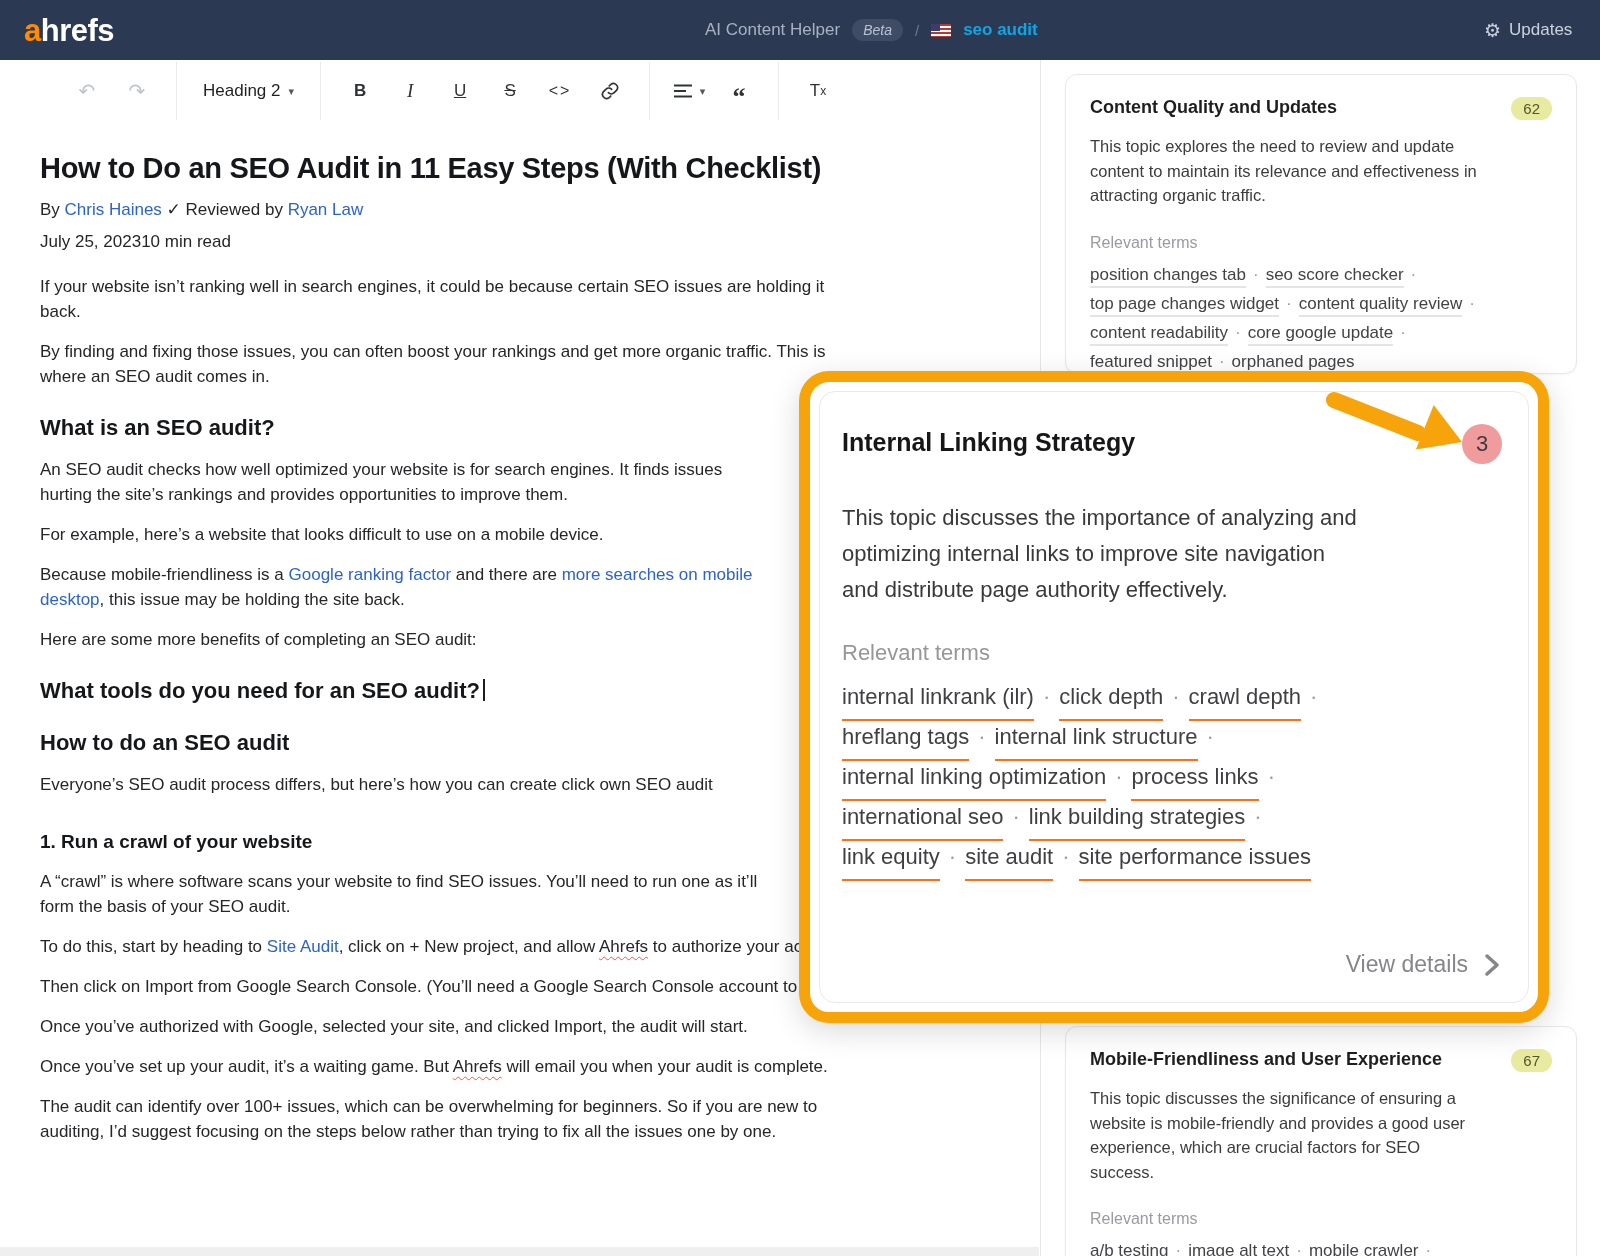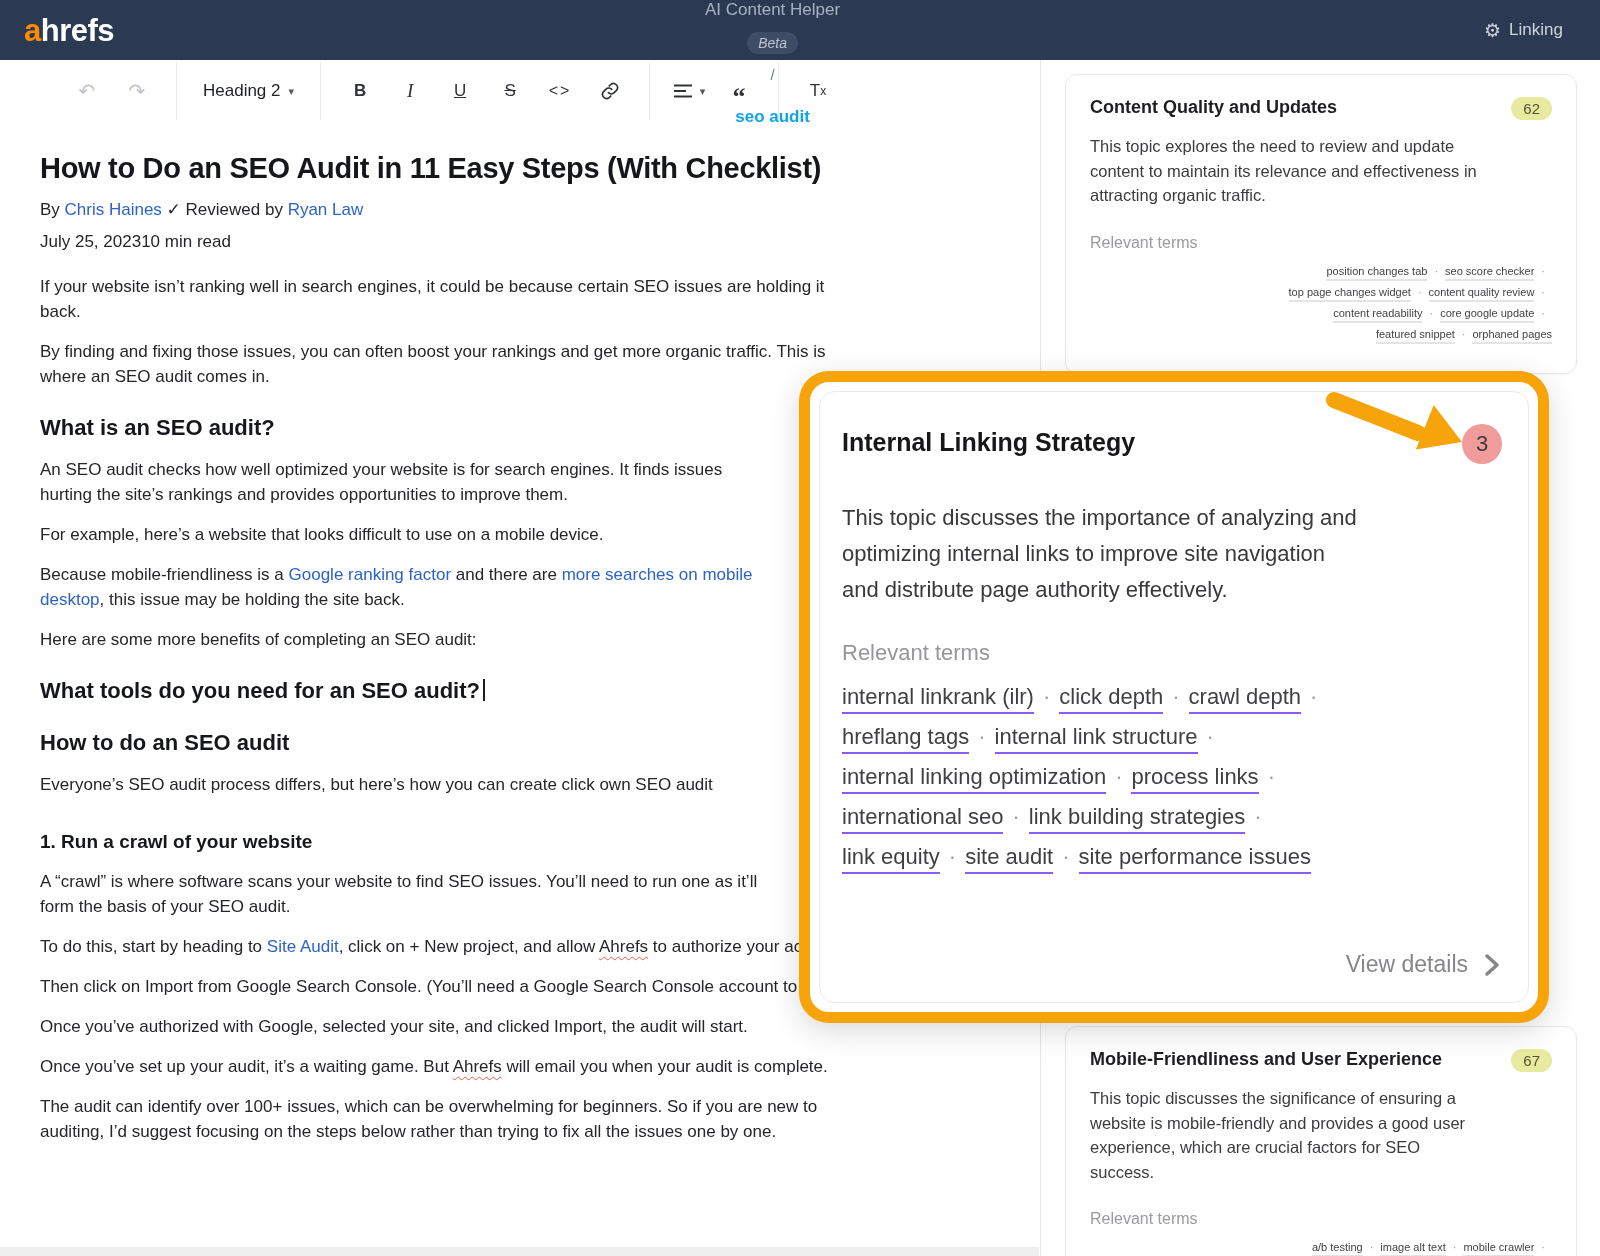--- a/index.html
+++ b/index.html
@@ -7,21 +7,21 @@
     font-family:"Liberation Sans","DejaVu Sans",sans-serif; }
 
   
   .topbar { position:absolute; left:0; top:0; width:1600px; height:60px;
     background:#2b3a52; z-index:20; }
   .logo { position:absolute; left:24px; top:13px; font-size:31px; font-weight:800;
     letter-spacing:-0.5px; cursor:pointer; }
   .logo .logo-a { color:#ff8b00; }
   .logo .logo-rest { color:#ffffff; }
   .tb-center { position:absolute; left:705px; top:0; height:60px; display:flex;
-    align-items:center; gap:12px;flex-direction:column; }
+    align-items:center; gap:12px; }
   .app-title { color:#a7b1c3; font-size:17px; }
   .beta { background:#3f4c66; color:#b9c2d4; font-style:italic; font-size:14px;
     padding:3px 11px; border-radius:12px; }
   .crumb-sep { color:#6c7a92; font-size:15px; }
   .flag { width:20px; height:13px; display:inline-block; position:relative;
     background:repeating-linear-gradient(180deg,#b8392f 0 2px,#fff 2px 4px);
     border-radius:1px; overflow:hidden; }
   .flag .canton { position:absolute; left:0; top:0; width:9px; height:7px; background:#3c3b6e; }
   .project { color:#0ea5e9; font-size:17px; font-weight:700; cursor:pointer; }
   .tb-settings { position:absolute; left:1484px; top:0; height:60px; display:flex;
@@ -72,40 +72,40 @@
     box-shadow:0 1px 2px rgba(0,0,0,0.04); cursor:pointer; }
   #card-0 { top:14px; height:300px; overflow:hidden; }
   #card-1 { top:966px; height:320px; overflow:hidden; }
   .sc-head { display:flex; justify-content:space-between; align-items:flex-start; }
   .sc-title { font-size:18px; font-weight:700; color:#1e1e21; }
   .score-badge { background:#e7ea9f; color:#55552e; font-size:15px; padding:3px 12px;
     border-radius:12px; margin-left:8px; }
   .sc-desc { margin-top:14px; font-size:16.5px; line-height:24.5px; color:#3c3c3f; }
   .sc-label { margin-top:26px; font-size:16px; color:#9a9aa0; }
   .sc-terms { margin-top:13px; }
-  .sc-terms .term-row { margin-bottom:9px; font-size:11px; color:#434347;text-align:right; }
+  .sc-terms .term-row { margin-bottom:9px; font-size:17px; color:#434347; }
   .term { border-bottom:2px solid #e4e4e4; padding-bottom:2px; cursor:pointer; }
   .sep { margin:0 7px; color:#9a9aa0; }
 
   
   .overlay { position:absolute; left:799px; top:371px; width:750px; height:652px;
     background:#fff; border:11px solid #f7a30a; border-radius:30px; padding:9px;
     box-shadow:0 8px 30px rgba(0,0,0,0.15); z-index:10; }
   .overlay-inner { width:100%; height:100%; border:1px solid #e9e9eb; border-radius:16px;
     padding:36px 26px 26px 22px; position:relative; }
   .ov-head { display:flex; justify-content:space-between; align-items:flex-start; }
   .ov-title { font-size:25px; font-weight:800; color:#17171a; }
   .count-badge { width:40px; height:40px; border-radius:50%; background:#f19c9c;
     color:#3c3c40; font-size:22px; display:flex; align-items:center; justify-content:center;
     margin-top:-4px; }
   .ov-desc { margin-top:36px; font-size:22px; line-height:36px; color:#39393c; }
   .ov-label { margin-top:32px; font-size:22px; color:#96969b; }
   .ov-terms { margin-top:18px; }
   .ov-terms .term-row { margin-bottom:14px; font-size:22px; color:#404044; }
-  .ov-terms .term { border-bottom:2px solid #8b5cf6; padding-bottom:3px; }
+  .ov-terms .term { border-bottom:2px solid #f97316; padding-bottom:10px; }
   .ov-terms .sep { margin:0 9px; }
   .view-details { position:absolute; right:28px; bottom:24px; display:flex;
     align-items:center; gap:16px; font-size:23px; color:#85858a; cursor:pointer; }
   .arrow-svg { position:absolute; left:512px; top:8px; z-index:5; }
 </style>
 </head>
 <body>
 
 <header class="topbar">
   <div class="logo">
@@ -115,21 +115,21 @@
     <span class="app-title">AI Content Helper</span>
     <span class="beta">Beta</span>
     <span class="crumb-sep">/</span>
     <span class="flag">
         <span class="canton"></span>
       </span>
     <span class="project">seo audit</span>
   </div>
   <div class="tb-settings">
     <span class="gear">⚙</span>
-    <span>Linking</span>
+    <span>Updates</span>
   </div>
 </header>
 
 <div class="editor-col">
   <div class="toolbar">
     <span class="tb-btn dim">↶</span>
     <span class="tb-btn dim">↷</span>
     <span class="tb-div"></span>
     <span class="heading-select">
       <span>Heading 2</span>

